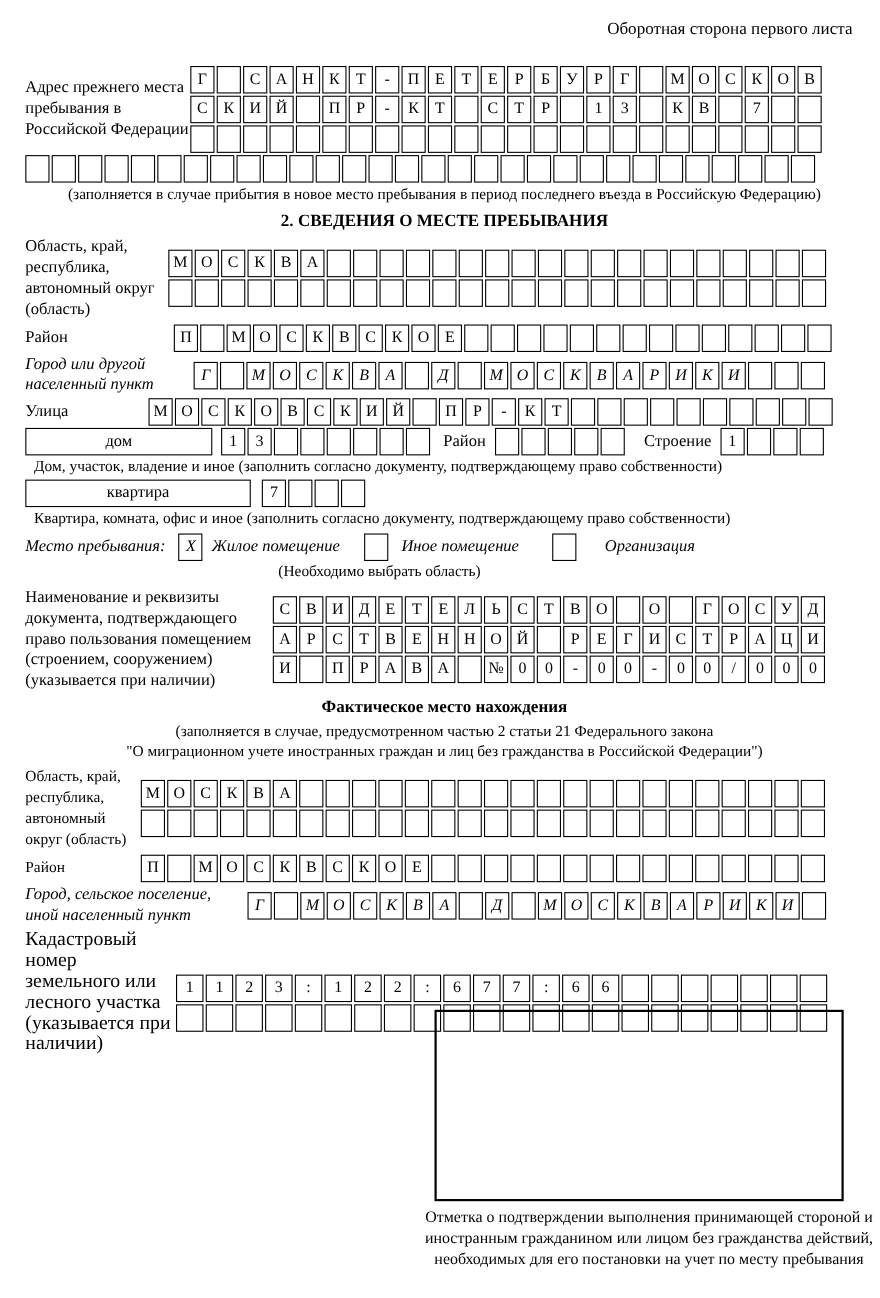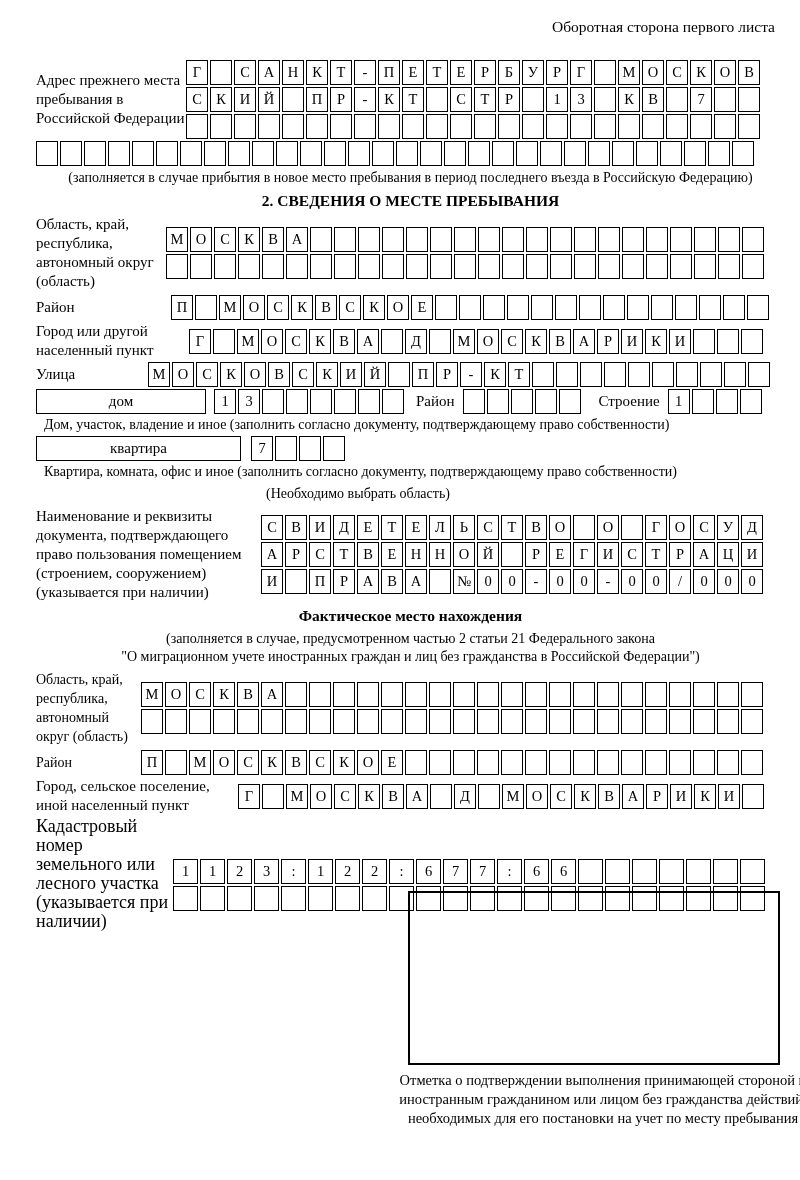--- a/index.html
+++ b/index.html
@@ -1,21 +1,21 @@
 <!DOCTYPE html>
 <html><head>
 <meta charset="utf-8">
 <style>
   html,body{margin:0;padding:0;background:#fff;}
   body{width:800px;height:1180px;overflow:hidden;color:#000;
        font-family:"Liberation Serif",serif;}
-  .page{box-sizing:border-box;width:800px;height:1180px;padding:10px 15px 0 36px;}
+  .page{box-sizing:border-box;width:800px;height:1180px;padding:10px 15px 0 23px;}
   .hdr{ text-align:right;font-size:15.5px;margin:8px 10px 24px 0;}
   .frow{display:flex;align-items:center;}
-  .vc{align-items:center;}
+  .vc{align-items:center;font-style:italic;}
   .lbl{font-size:15px;line-height:19px;flex:0 0 auto;}
   .vlbl{line-height:25px;}
   .cells{display:flex;gap:2px;flex:0 0 auto;}
   .cell{box-sizing:border-box;flex:0 0 auto;width:22px;height:25px;border:1.7px solid #000;
         display:inline-flex;align-items:center;justify-content:center;
         font-size:14.5px;line-height:1;}
   .cellsw .cell{width:25px;}
   .stack{display:flex;flex-direction:column;gap:2px;}
   .wbox{box-sizing:border-box;height:25px;border:1.7px solid #000;display:flex;
         align-items:center;justify-content:center;font-size:15px;flex:0 0 auto;}
@@ -345,20 +345,29 @@
     <div class="wbox" style="width:205px;margin-right:10px;">квартира</div>
     <div class="cells">
         <span class="cell">7</span>
         <span class="cell"></span>
         <span class="cell"></span>
         <span class="cell"></span>
       </div>
   </div>
   <div class="cap mb4" style="margin-left:8px;">Квартира, комната, офис и иное (заполнить согласно документу, подтверждающему право собственности)</div>
 
+  <div class="frow vc mb2">
+    <span class="lbl vlbl">Место пребывания:</span>
+    <span class="cell" style="margin-left:12px;">X</span>
+    <span class="lbl vlbl" style="margin-left:8px;">Жилое помещение</span>
+    <span class="cell" style="margin-left:22px;"></span>
+    <span class="lbl vlbl" style="margin-left:12px;">Иное помещение</span>
+    <span class="cell" style="margin-left:30px;"></span>
+    <span class="lbl vlbl" style="margin-left:26px;">Организация</span>
+  </div>
   <div class="cap mb4" style="margin-left:230px;">(Необходимо выбрать область)</div>
 
   <div class="frow mb4">
     <div class="lbl w225">Наименование и реквизиты документа, подтверждающего право пользования помещением (строением, сооружением) (указывается при наличии)</div>
     <div class="stack">
       <div class="cells">
           <span class="cell">С</span>
           <span class="cell">В</span>
           <span class="cell">И</span>
           <span class="cell">Д</span>

